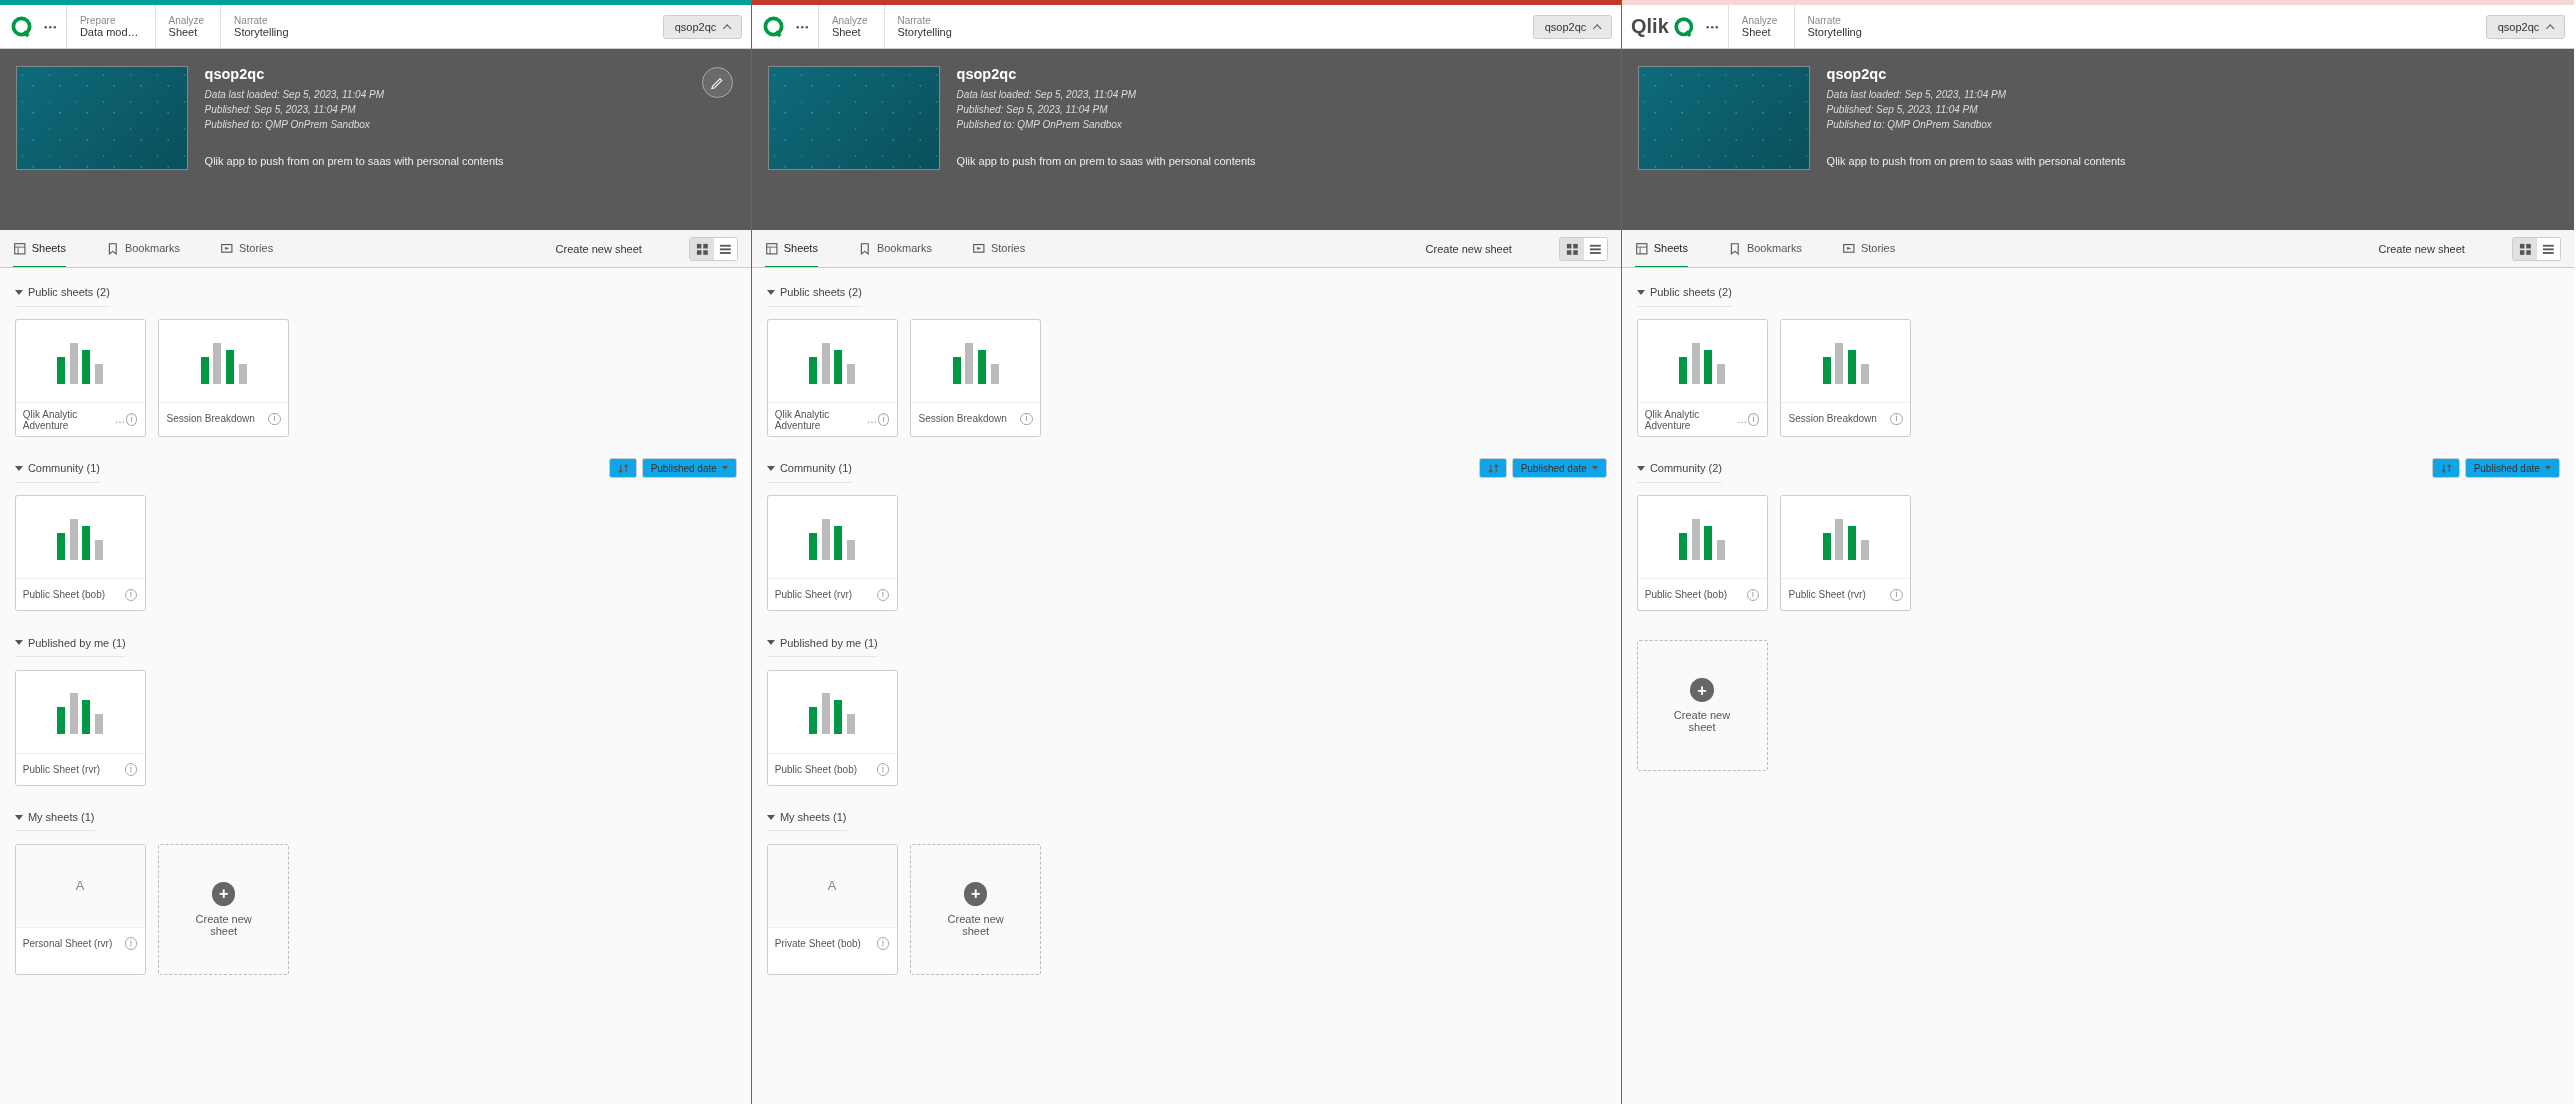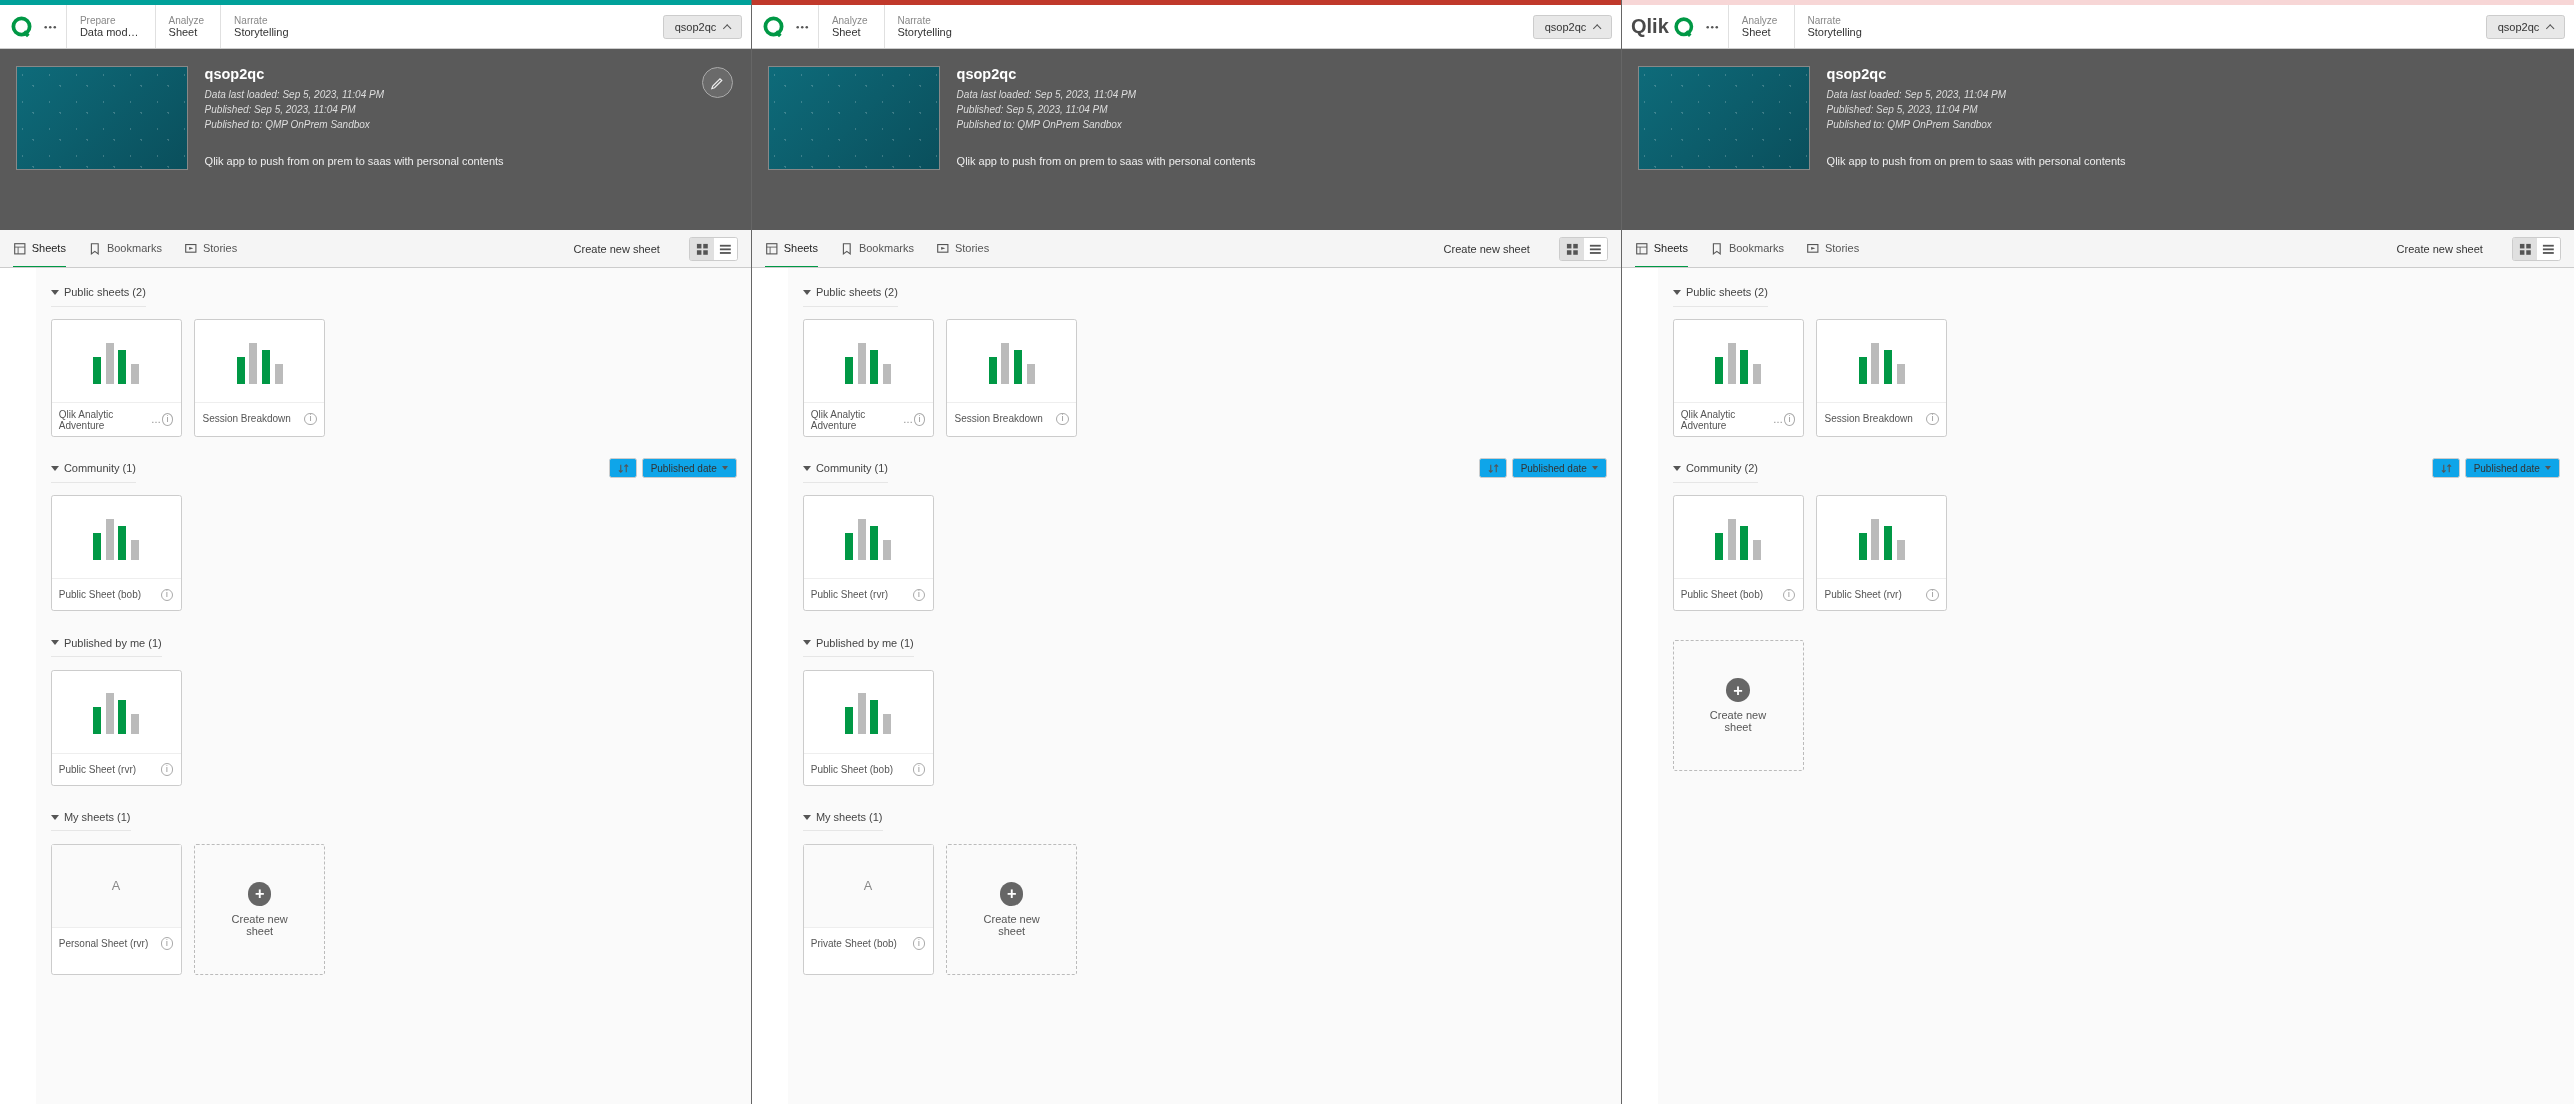--- a/index.html
+++ b/index.html
@@ -32,32 +32,32 @@
 
 .overview { background: #5a5a5a; color: #fff; display: flex; padding: 16.3px; gap: 16.3px; min-height: 181px; position: relative; }
 .thumb-app { width: 172px; height: 104px; background: linear-gradient(135deg, #0e6b7a, #0a4f5c); border: 0.9px solid #888; position: relative; overflow: hidden; }
 .thumb-app::before { content: ""; position: absolute; inset: 0; background-image: radial-gradient(circle at 20% 30%, rgba(255,255,255,0.2) 0.9px, transparent 0.9px), radial-gradient(circle at 60% 70%, rgba(255,255,255,0.2) 0.9px, transparent 0.9px); background-size: 27px 27px; }
 .ov-info h2 { font-size: 14.5px; font-weight: 600; margin-bottom: 5.4px; }
 .ov-info .meta { font-size: 10px; font-style: italic; color: #ddd; line-height: 1.5; }
 .ov-info .desc { font-size: 11px; margin-top: 23px; color: #eee; }
 .edit-circle { position: absolute; top: 18px; right: 18px; width: 31px; height: 31px; border-radius: 50%; background: #6a6a6a; border: 0.9px solid #aaa; display: flex; align-items: center; justify-content: center; cursor: pointer; }
 
 
-.tabsbar { display: flex; align-items: center; height: 38px; background: #f5f5f5; border-bottom: 0.9px solid #ccc; padding: 0 12.7px; gap: 22px; }
+.tabsbar { display: flex; align-items: center; height: 38px; background: #f5f5f5; border-bottom: 0.9px solid #ccc; padding: 0 12.7px; gap: 40px; }
 .tab { display: flex; align-items: center; gap: 5.4px; height: 100%; cursor: pointer; font-size: 11px; color: #555; border-bottom: 1.8px solid transparent; }
 .tab.active { border-bottom-color: #009845; color: #222; }
 .tab-icon { width: 13.6px; height: 13.6px; }
 .tabsbar-spacer { flex: 1; }
 .create-link { font-size: 11px; color: #333; cursor: pointer; padding: 3.6px 7.3px; }
 .view-toggle { display: flex; border: 0.9px solid #ccc; border-radius: 2.7px; overflow: hidden; }
 .view-toggle > div { width: 23.6px; height: 22px; display: flex; align-items: center; justify-content: center; cursor: pointer; background: #fff; }
 .view-toggle > div.active { background: #e0e0e0; }
 
 
-.content { flex: 1; overflow-y: auto; background: #fafafa; padding: 9px 14.5px; margin-left: 36px; }
+.content { flex: 1; overflow-y: auto; background: #fafafa; padding: 9px 14.5px; }
 .section-head { display: flex; align-items: center; gap: 5.4px; padding: 9px 0 7.3px; font-size: 11px; color: #444; cursor: pointer; border-bottom: 0.9px solid #e6e6e6; }
 .section-head .tri { width: 0; height: 0; border-left: 4.5px solid transparent; border-right: 4.5px solid transparent; border-top: 5.4px solid #555; }
 .section-row { display: flex; align-items: center; }
 .section-row .sortbox { margin-left: auto; display: flex; gap: 5.4px; align-items: center; }
 .sort-btn, .sort-drop { border: 0.9px solid #ccc; background: #0ea5e9; padding: 3.6px 7.3px; font-size: 10px; border-radius: 2.7px; display: flex; align-items: center; gap: 5.4px; cursor: pointer; }
 .sort-drop .dd { width: 0; height: 0; border-left: 3.6px solid transparent; border-right: 3.6px solid transparent; border-top: 4.5px solid #555; }
 
 .card-grid { display: flex; flex-wrap: wrap; gap: 12.7px; padding: 12.7px 0 16.3px; }
 .card { width: 131px; background: #fff; border: 0.9px solid #ccc; border-radius: 2.7px; display: flex; flex-direction: column; }
 .card-thumb { height: 83px; display: flex; align-items: center; justify-content: center; border-bottom: 0.9px solid #eee; }

